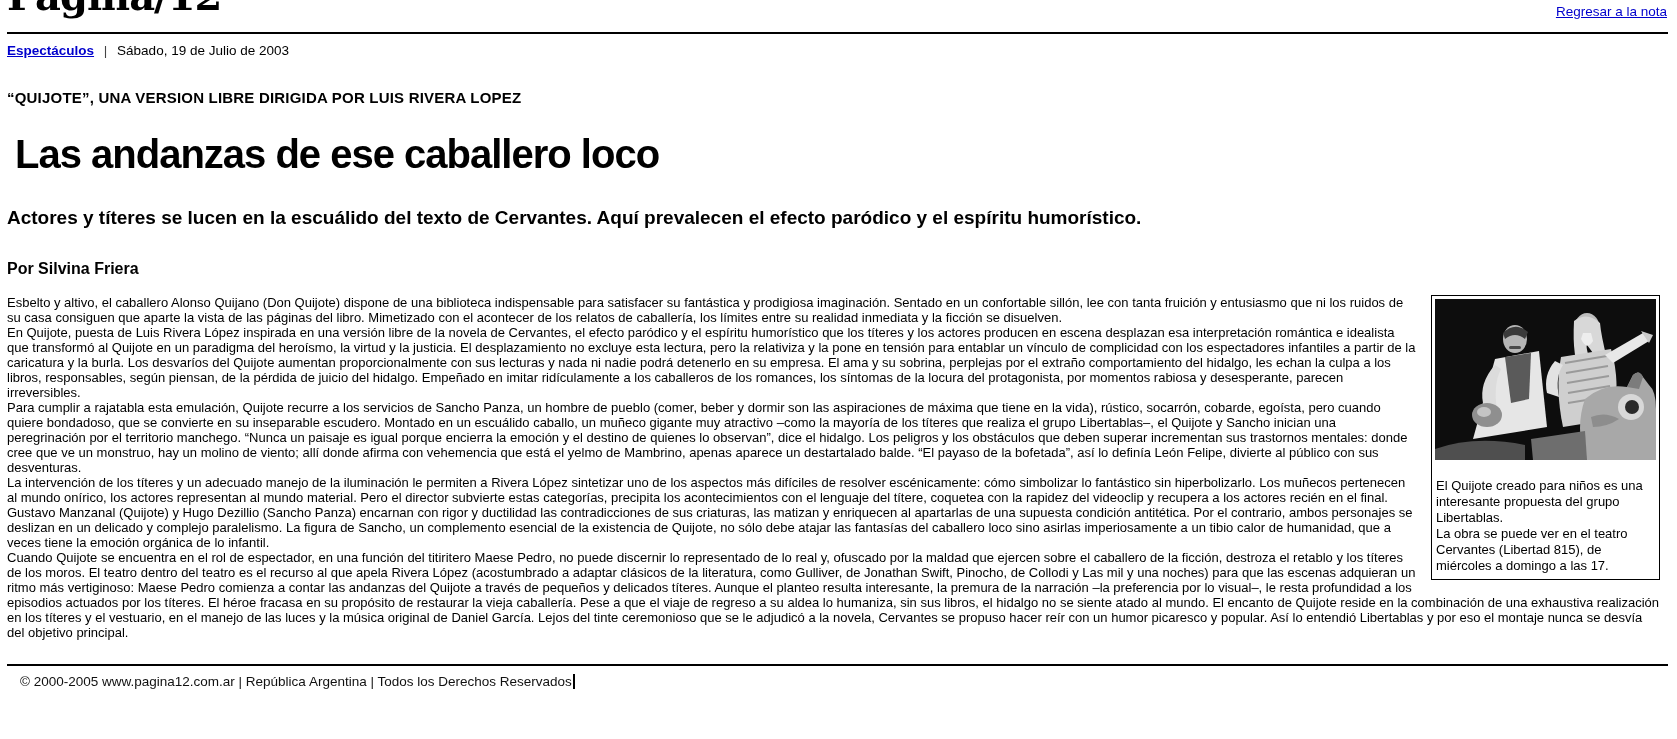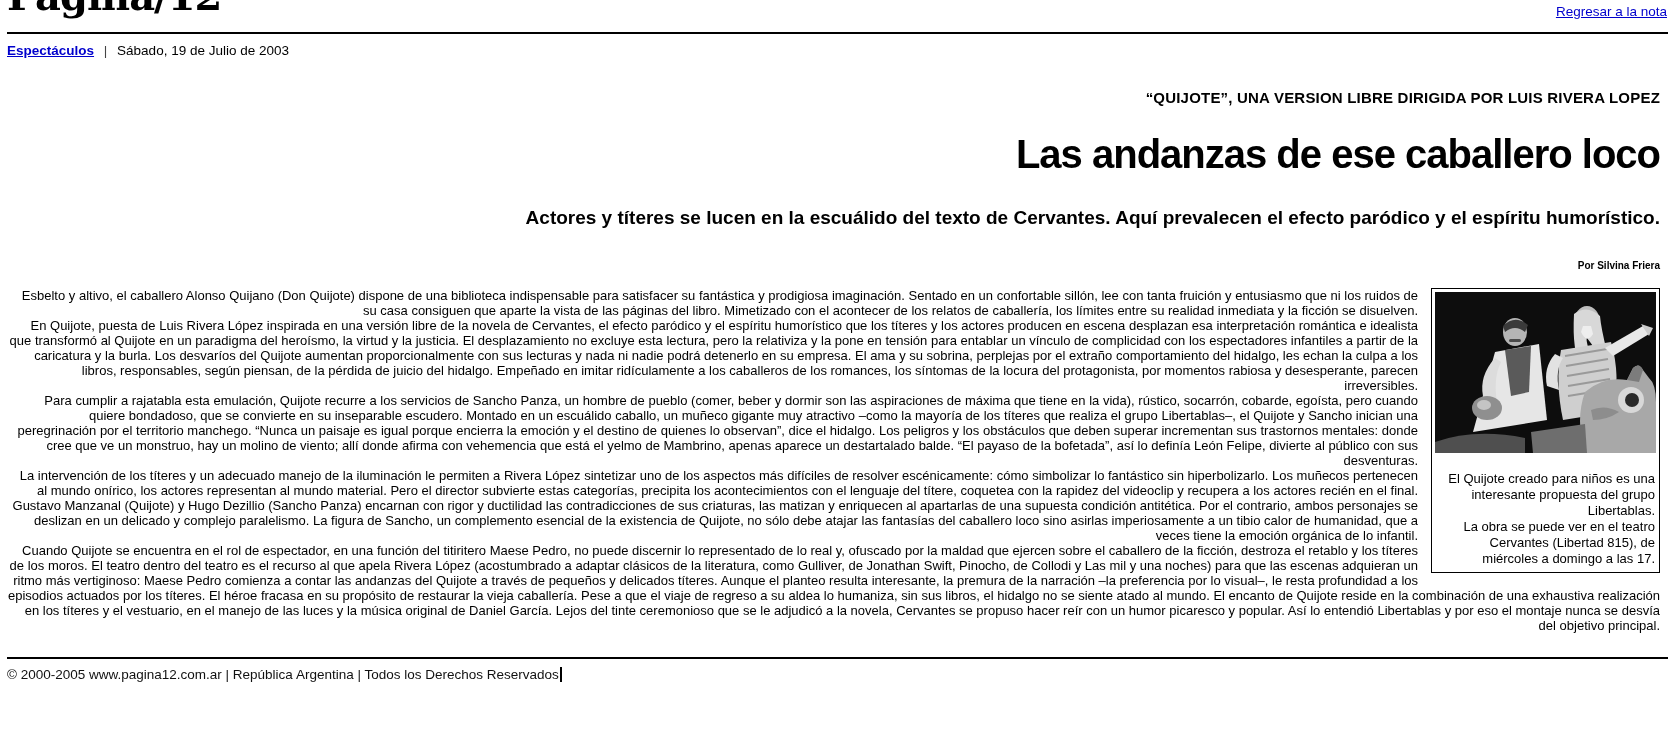--- a/index.html
+++ b/index.html
@@ -52,21 +52,21 @@
   }
   .section-link {
     color: #0000cc;
     font-weight: bold;
     text-decoration: underline;
   }
   .meta .sep { color: #444; margin: 0 6px; }
   .meta .date { color: #000; }
 
   
-  .content { padding: 0 17px 0 7px; text-align: right; }
+  .content { padding: 0 17px 0 7px; }
 
   .kicker {
     margin-top: 31px;
     font-size: 15px;
     font-weight: bold;
     letter-spacing: 0.2px;
   }
   h1.title {
     margin: 26px 0 0 8px;
     font-size: 40px;
@@ -75,21 +75,21 @@
     letter-spacing: -1px;
   }
   .subtitle {
     margin-top: 30px;
     font-size: 19px;
     line-height: 24px;
     font-weight: bold;
   }
   .byline {
     margin-top: 30px;
-    font-size: 10px;
+    font-size: 16px;
     font-weight: bold;
   }
   .body-text {
     margin-top: 17px;
     font-size: 13px;
     line-height: 15px;
   }
   .para { margin: 0; }
 
   
@@ -108,20 +108,21 @@
     font-size: 13px;
     line-height: 16px;
   }
 
   
   .footer-rule { margin-top: 24px; border-top: 2px solid #000; }
   .footer {
     padding: 8px 0 10px 7px;
     font-size: 13.5px;
     color: #111;
+    margin-left: 13px;
   }
   .caret {
     display: inline-block;
     width: 2px; height: 15px;
     background: #000;
     vertical-align: text-bottom;
     margin-left: 1px;
   }
 </style>
 </head>

